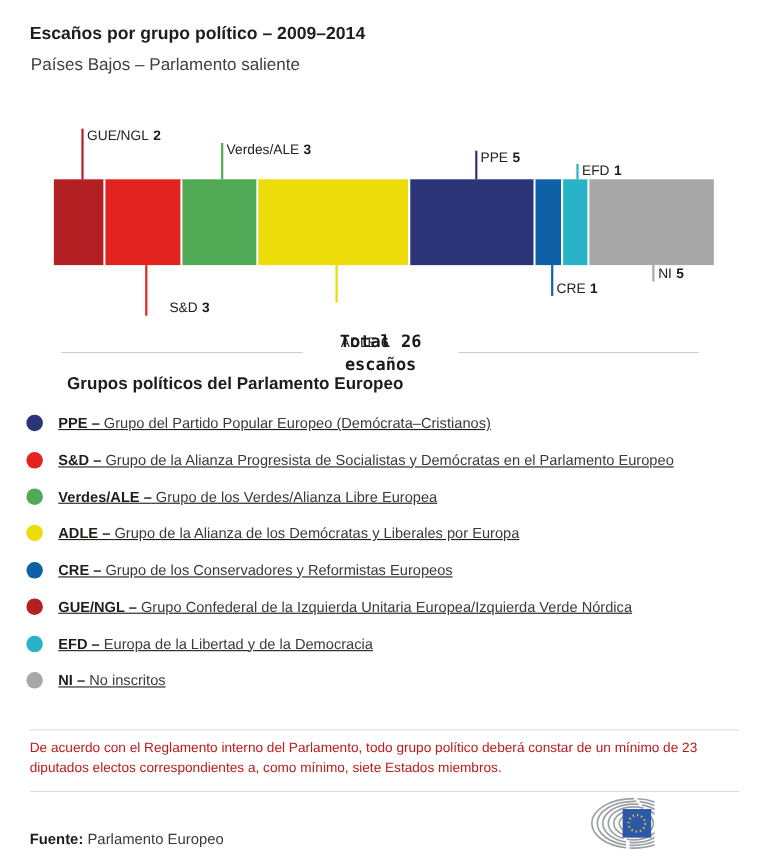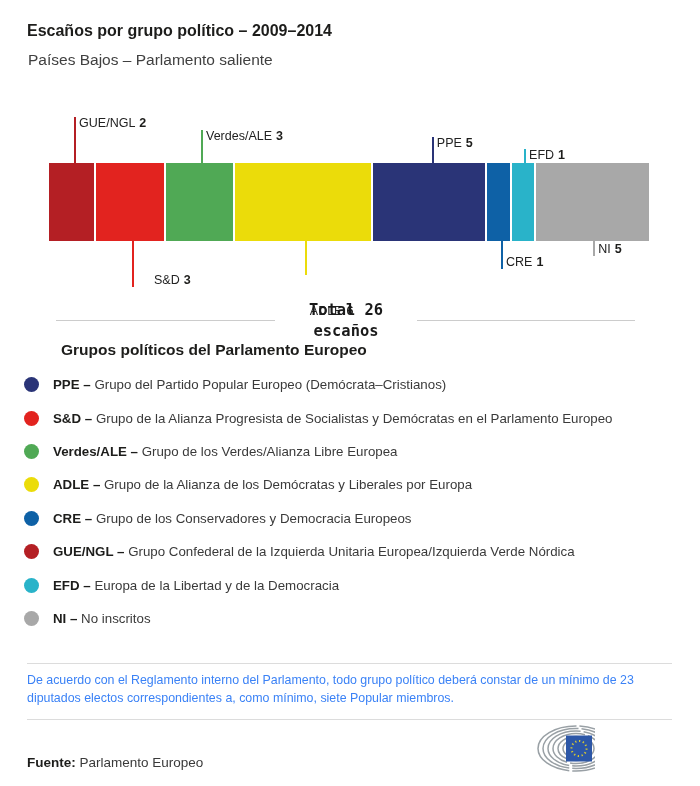--- a/index.html
+++ b/index.html
@@ -14,26 +14,26 @@
   .segment:not(:last-child){border-right:2px solid #ffffff;}
   .tick{position:absolute;width:2px;}
   .callout{position:absolute;font-size:12.5px;white-space:nowrap;color:#222222;}
   .callout b{color:#1d1d1b;margin-left:4px;}
   .rule{position:absolute;height:0;border-top:1.5px solid #cccccc;}
   #total-text{left:270px;top:300px;width:152px;text-align:center;
               font-family:"DejaVu Sans Mono",monospace;font-weight:bold;
               font-size:15.4px;line-height:21px;color:#1a1a1a;}
   #legend-heading{left:27px;top:341px;font-size:15.5px;font-weight:bold;color:#1d1d1b;margin-left:34px;}
   #legend{left:24px;top:368px;}
-  .legend-row{display:flex;align-items:center;height:33.4px;}
+  .legend-row{display:flex;align-items:center;height:33.4px;text-decoration:underline;}
   .legend-dot{width:15px;height:15px;border-radius:50%;margin-right:14px;flex:0 0 15px;}
   .legend-text{font-size:13.3px;color:#3a3a3a;white-space:nowrap;}
   .legend-text b{color:#1d1d1b;}
   .hr{position:absolute;left:27px;width:645px;height:0;border-top:1px solid #dcdcdc;}
-  #footnote{left:27px;top:672px;width:656px;font-size:12.4px;line-height:17.5px;color:#3b82f6;}
+  #footnote{left:27px;top:672px;width:656px;font-size:12.4px;line-height:17.5px;color:#b91c1c;}
   #source{left:27px;top:755px;font-size:13.5px;color:#3a3a3a;}
   #source b{color:#1d1d1b;}
   #logo{left:524px;top:723px;display:flex;align-items:center;gap:11px;flex-direction:column;}
   #logo-text{font-size:15px;font-weight:bold;color:#6a7179;line-height:1.18;}
 </style>
 </head>
 <body>
 
 <div id="page">
 
@@ -89,40 +89,40 @@
       <div class="legend-row">
         <span class="legend-dot" style="background: rgb(80, 169, 85);"></span>
         <span class="legend-text"><b>Verdes/ALE –</b> <span>Grupo de los Verdes/Alianza Libre Europea</span></span>
       </div>
       <div class="legend-row">
         <span class="legend-dot" style="background: rgb(235, 220, 10);"></span>
         <span class="legend-text"><b>ADLE –</b> <span>Grupo de la Alianza de los Demócratas y Liberales por Europa</span></span>
       </div>
       <div class="legend-row">
         <span class="legend-dot" style="background: rgb(14, 97, 166);"></span>
-        <span class="legend-text"><b>CRE –</b> <span>Grupo de los Conservadores y Democracia Europeos</span></span>
+        <span class="legend-text"><b>CRE –</b> <span>Grupo de los Conservadores y Reformistas Europeos</span></span>
       </div>
       <div class="legend-row">
         <span class="legend-dot" style="background: rgb(180, 31, 36);"></span>
         <span class="legend-text"><b>GUE/NGL –</b> <span>Grupo Confederal de la Izquierda Unitaria Europea/Izquierda Verde Nórdica</span></span>
       </div>
       <div class="legend-row">
         <span class="legend-dot" style="background: rgb(41, 179, 201);"></span>
         <span class="legend-text"><b>EFD –</b> <span>Europa de la Libertad y de la Democracia</span></span>
       </div>
       <div class="legend-row">
         <span class="legend-dot" style="background: rgb(168, 168, 168);"></span>
         <span class="legend-text"><b>NI –</b> <span>No inscritos</span></span>
       </div>
     </div>
 
   <div class="hr" style="top:663px;"></div>
   <div id="footnote" class="abs">
     <div>De acuerdo con el Reglamento interno del Parlamento, todo grupo político deberá constar de un mínimo de 23</div>
-    <div>diputados electos correspondientes a, como mínimo, siete Popular miembros.</div>
+    <div>diputados electos correspondientes a, como mínimo, siete Estados miembros.</div>
   </div>
   <div class="hr" style="top:719px;"></div>
 
   <div id="source" class="abs">
     <b>Fuente:</b>
     <span> Parlamento Europeo</span>
   </div>
 
   <div id="logo" class="abs">
     <svg width="60" height="50" viewBox="0 0 60 50">

